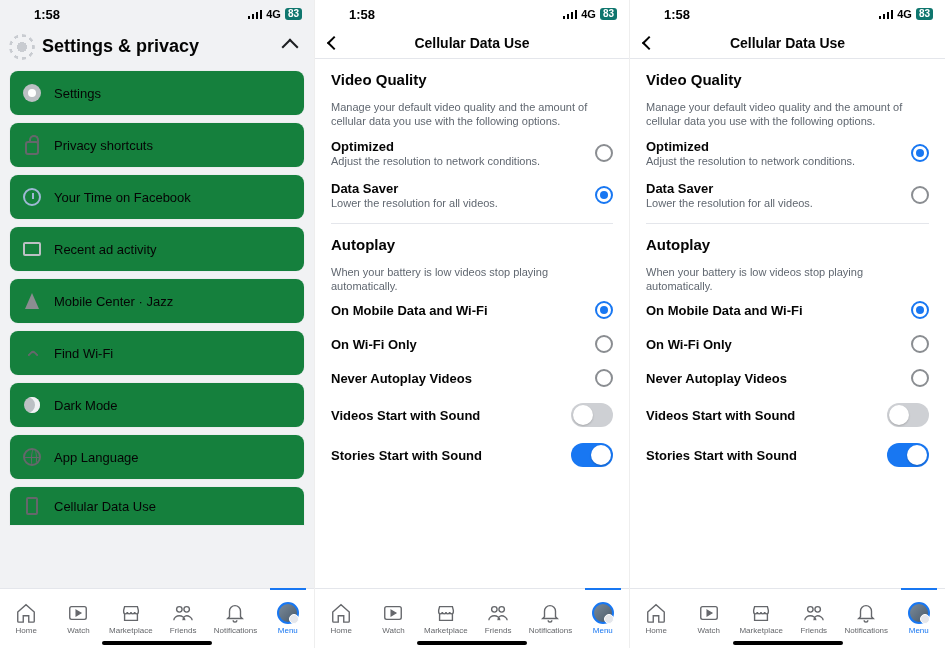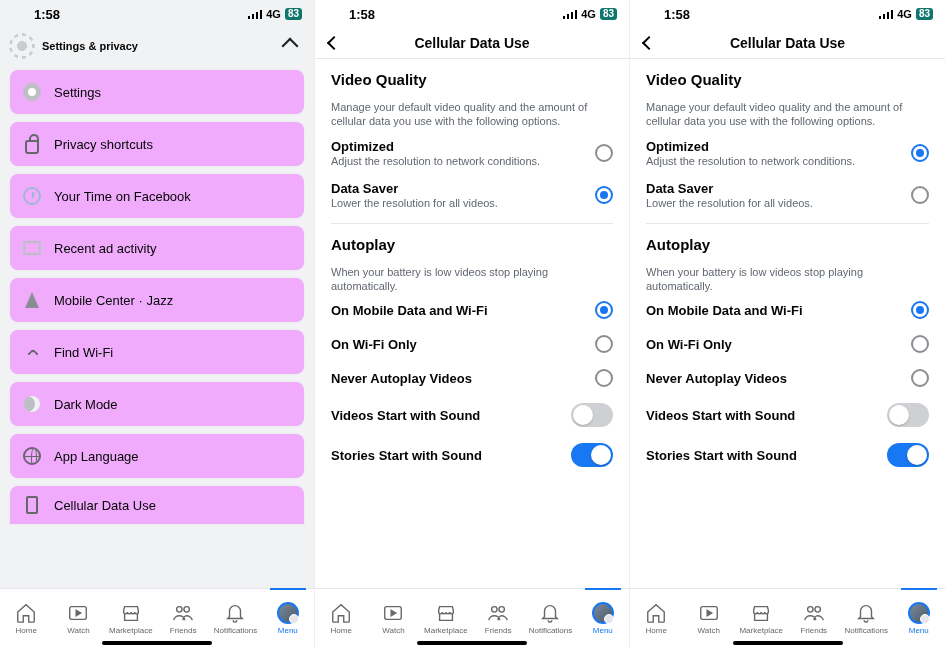--- a/index.html
+++ b/index.html
@@ -18,26 +18,26 @@
   .sig-icon span:nth-child(2){left:4px;height:5px;}
   .sig-icon span:nth-child(3){left:8px;height:7px;}
   .sig-icon span:nth-child(4){left:12px;height:9px;}
   .batt { display:inline-block; padding:1px 3px; border-radius:3px; background:#0f766e; color:#fff; font-size:10px; font-weight:700; line-height:1; }
 
   
   .hdr-a { display:flex; align-items:center; justify-content:space-between; padding: 8px 14px 8px 12px; }
   .hdr-a-left { display:flex; align-items:center; gap:10px; }
   .gear { width:20px; height:20px; border-radius:50%; background: radial-gradient(circle at center, #c9ccd1 35%, transparent 36%); position:relative; }
   .gear::before { content:""; position:absolute; inset:-3px; border-radius:50%; background: repeating-conic-gradient(#c9ccd1 0 20deg, transparent 20deg 40deg); mask: radial-gradient(circle at center, transparent 55%, #000 56%); -webkit-mask: radial-gradient(circle at center, transparent 55%, #000 56%); }
-  .hdr-a-title { font-size:11px; font-weight:700; color:#050505; }
+  .hdr-a-title { font-size:18px; font-weight:700; color:#050505; }
   .chev { width:12px; height:12px; border-right:2px solid #1c1e21; border-bottom:2px solid #1c1e21; transform: rotate(-135deg); margin-right:4px; }
 
   
   .list-a { padding: 6px 10px 0 10px; flex:1; overflow:hidden; }
-  .item-a { background:#f0abfc; border-radius:8px; height:44px; margin-bottom:8px; display:flex; align-items:center; padding:0 12px; gap:12px; box-shadow: 0 0 0 1px rgba(0,0,0,0.02); }
+  .item-a { background:#15803d; border-radius:8px; height:44px; margin-bottom:8px; display:flex; align-items:center; padding:0 12px; gap:12px; box-shadow: 0 0 0 1px rgba(0,0,0,0.02); }
   .item-a .ico { width:20px; height:20px; display:flex; align-items:center; justify-content:center; color:#65676b; }
   .item-a .lbl { font-size:13px; color:#050505; font-weight:500; }
   .item-a.cut { margin-bottom:0; border-bottom-left-radius:0; border-bottom-right-radius:0; height:38px; }
 
   
   .hdr-b { display:flex; align-items:center; padding: 10px 14px; position:relative; }
   .back { width:10px; height:10px; border-left:2px solid #000; border-bottom:2px solid #000; transform:rotate(45deg); }
   .hdr-b-title { position:absolute; left:0; right:0; text-align:center; font-size:14px; font-weight:700; color:#050505; pointer-events:none; }
   .divider { height:1px; background:#e4e6eb; margin: 0; }
 

